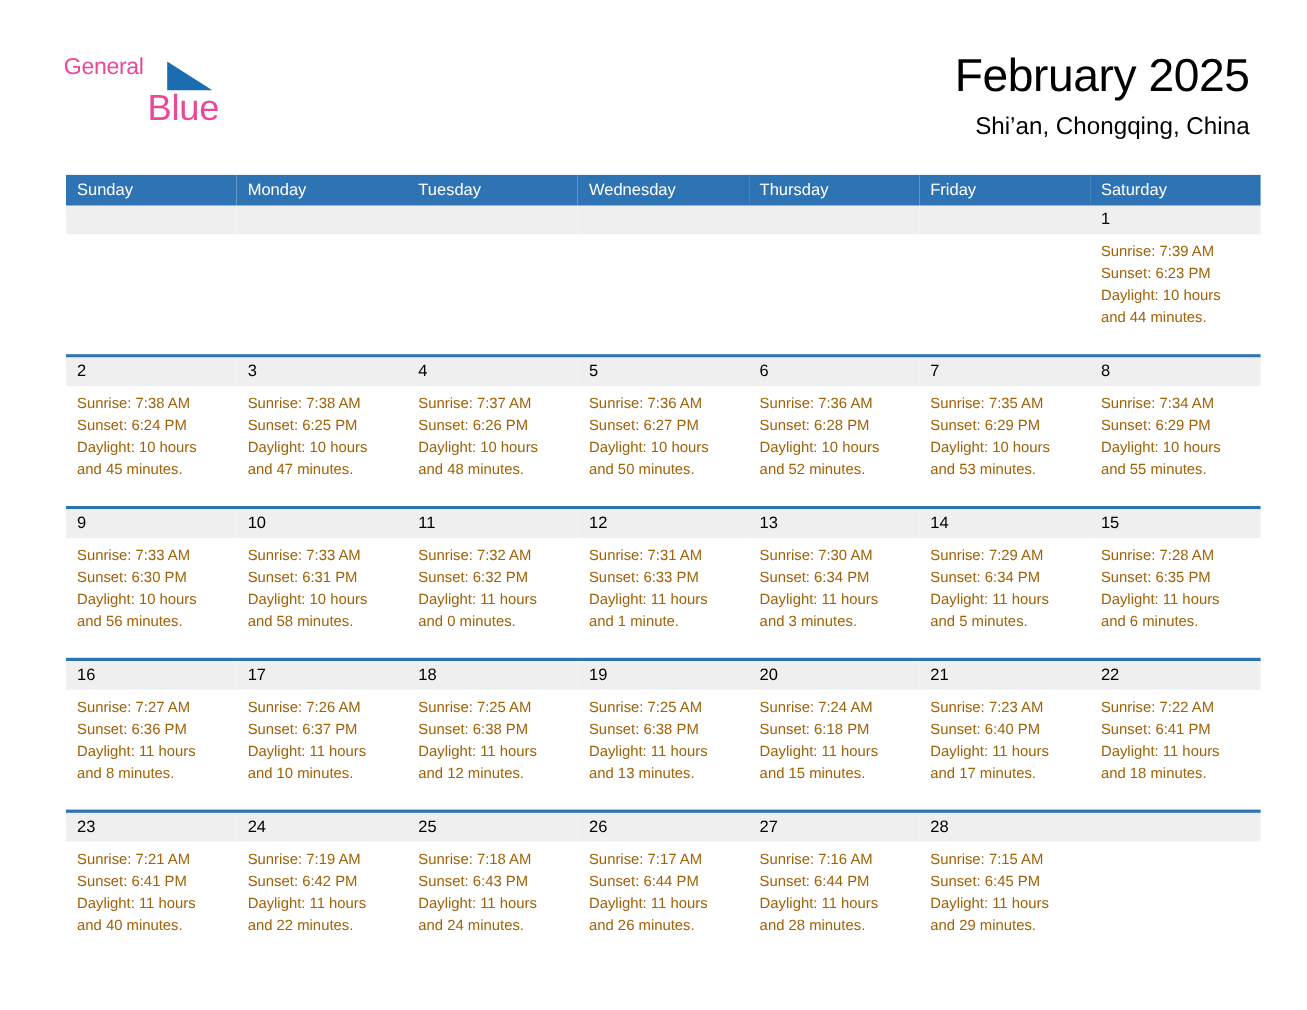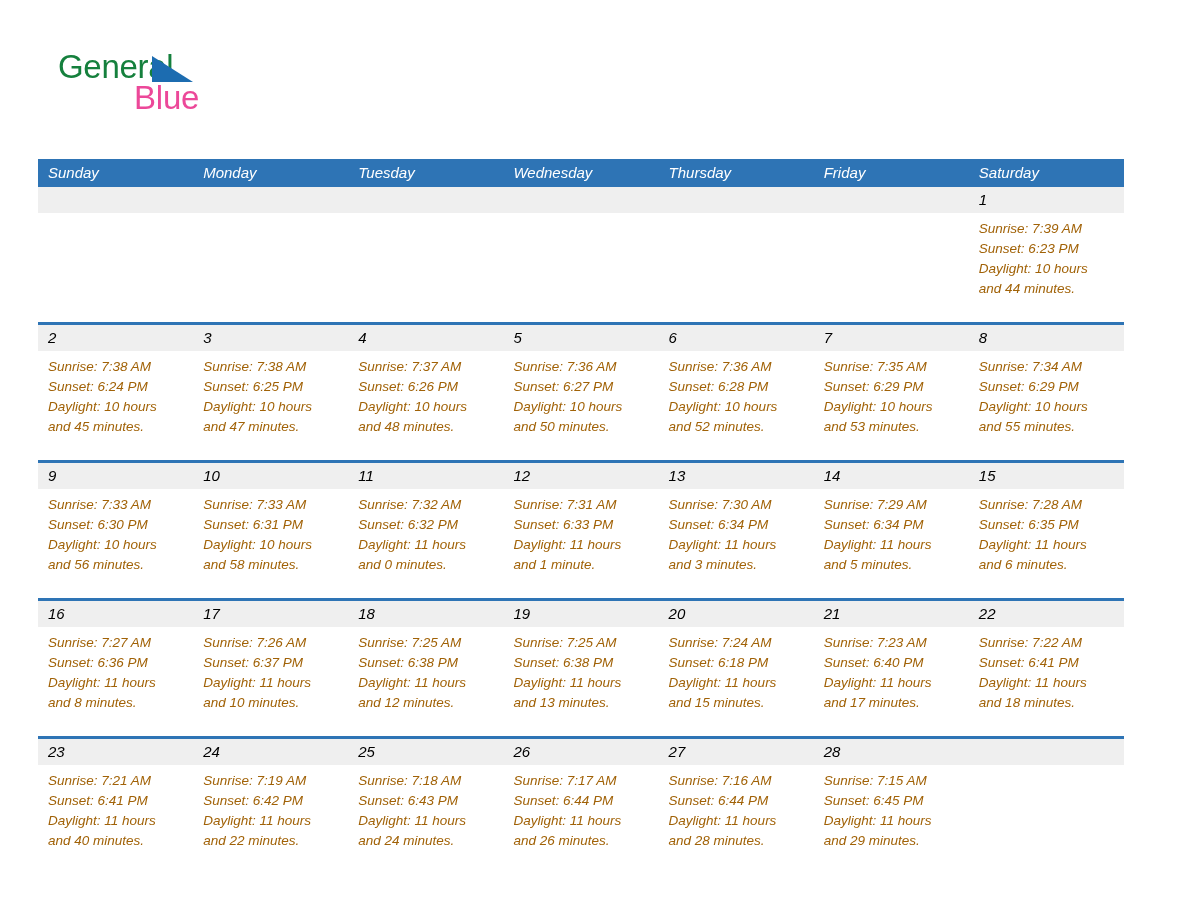--- a/index.html
+++ b/index.html
@@ -33,23 +33,23 @@
     position: absolute;
     left: 58px;
     top: 50px;
     width: 260px;
     height: 70px;
   }
   .logo-general {
     position: absolute;
     left: 0;
     top: 0;
-    font-size: 33px;
+    font-size: 21px;
     letter-spacing: -0.3px;
-    color: #15803d;
+    color: #ec4899;
     font-family: "Liberation Sans", sans-serif;
     line-height: 1;
   }
   .logo-tri {
     position: absolute;
     left: 94px;
     top: 6px;
     width: 0;
     height: 0;
     border-left: 41px solid #1c6cb0;
@@ -81,26 +81,25 @@
   .cal-sub {
     font-size: 22px;
     color: #000;
     margin-top: 12px;
     line-height: 1.1;
   }
 
   
   .cal {
     position: absolute;
-    left: 38px;
+    left: 60px;
     top: 159px;
     width: 1086px;
     border-collapse: collapse;
     table-layout: fixed;
-    font-style: italic;
   }
 
   .cal th {
     background: #2e74b5;
     color: #ffffff;
     font-weight: normal;
     font-size: 15px;
     text-align: left;
     padding: 5px 0 6px 10px;
     height: 17px;
@@ -146,20 +145,24 @@
 <div class="page">
 
   <div class="top">
 
     <div class="logo">
       <span class="logo-general">General</span>
       <span class="logo-tri"></span>
       <span class="logo-blue">Blue</span>
     </div>
 
+    <div class="titleblock">
+      <div class="cal-title">February 2025</div>
+      <div class="cal-sub">Shi’an, Chongqing, China</div>
+    </div>
 
   </div>
 
   <table class="cal">
     <thead>
       <tr>
         <th>Sunday</th>
         <th>Monday</th>
         <th>Tuesday</th>
         <th>Wednesday</th>

